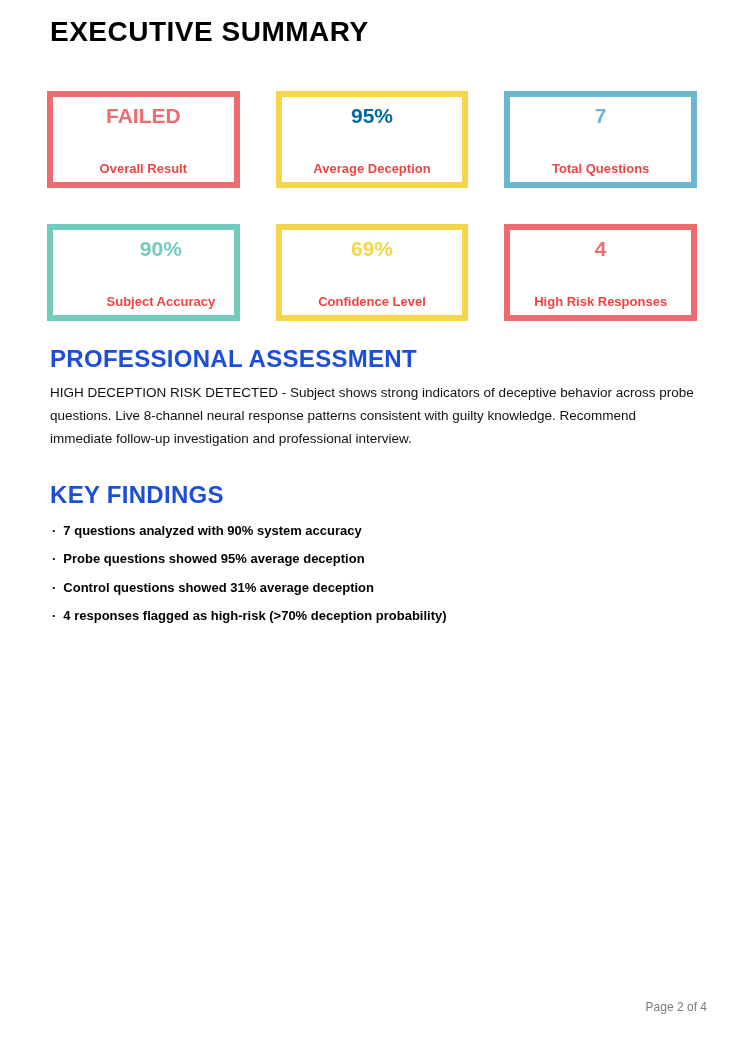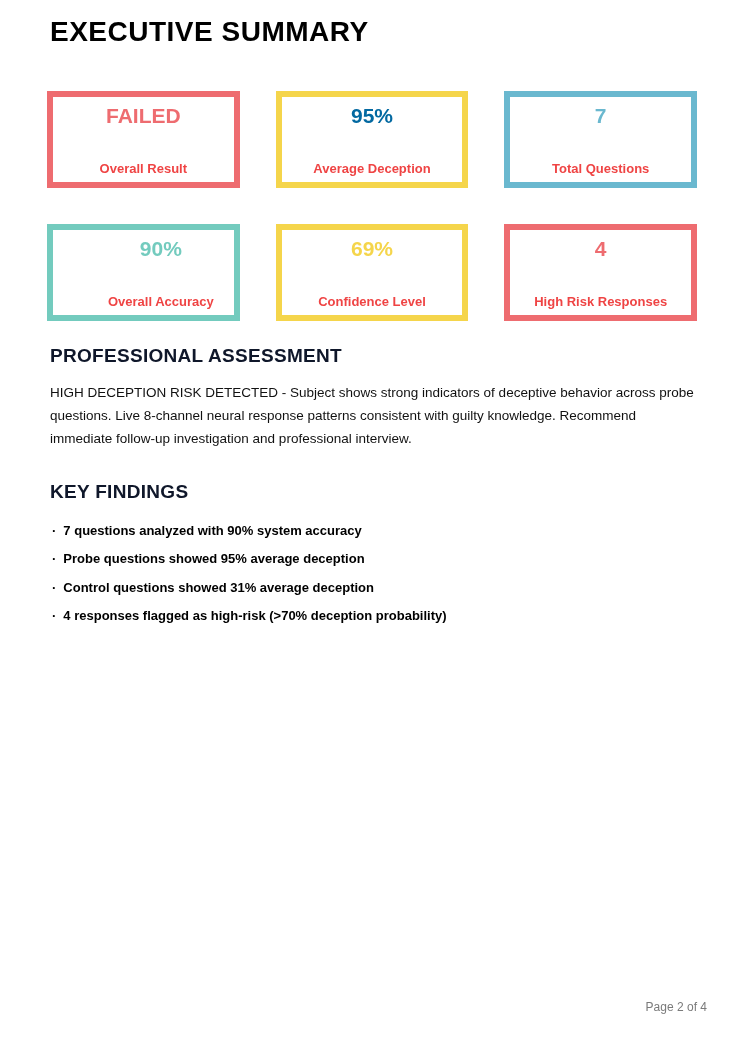--- a/index.html
+++ b/index.html
@@ -56,24 +56,24 @@
   .stat-label {
     font-size: 13px;
     font-weight: bold;
     color: #ef4444;
     line-height: 1;
     margin-top: 24px;
   }
   .section-heading {
     position: absolute;
     left: 50px;
-    font-size: 19px;
+    font-size: 24px;
     font-weight: bold;
     letter-spacing: 0.3px;
-    color: #0f172a;
+    color: #1d4ed8;
   }
   .heading-assessment { top: 345px; }
   .assessment-text {
     position: absolute;
     left: 50px;
     top: 381px;
     width: 652px;
     font-size: 13.5px;
     line-height: 23px;
     color: #111111;
@@ -124,21 +124,21 @@
       <div class="stat-label">Average Deception</div>
     </div>
 
     <div class="stat-card" style="border-color: rgb(106, 184, 207);">
       <div class="stat-value" style="color: rgb(106, 184, 207);">7</div>
       <div class="stat-label">Total Questions</div>
     </div>
 
     <div class="stat-card" style="border-color: rgb(115, 203, 190); padding-left: 35px;">
       <div class="stat-value" style="color: rgb(115, 203, 190);">90%</div>
-      <div class="stat-label">Overall Accuracy</div>
+      <div class="stat-label">Subject Accuracy</div>
     </div>
 
     <div class="stat-card" style="border-color: rgb(245, 213, 75);">
       <div class="stat-value" style="color: rgb(245, 213, 75);">69%</div>
       <div class="stat-label">Confidence Level</div>
     </div>
 
     <div class="stat-card" style="border-color: rgb(238, 108, 112);">
       <div class="stat-value" style="color: rgb(238, 108, 112);">4</div>
       <div class="stat-label">High Risk Responses</div>

